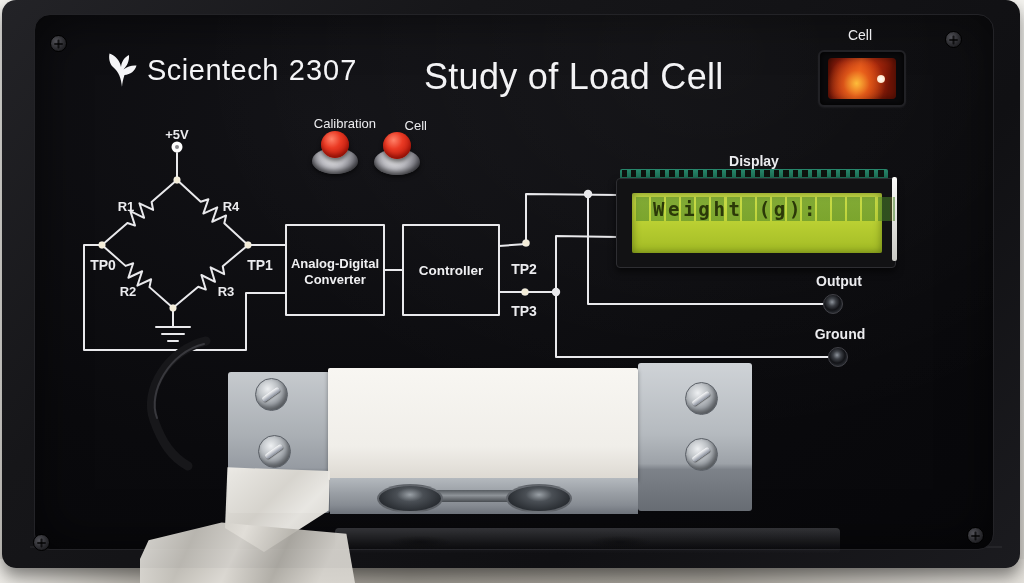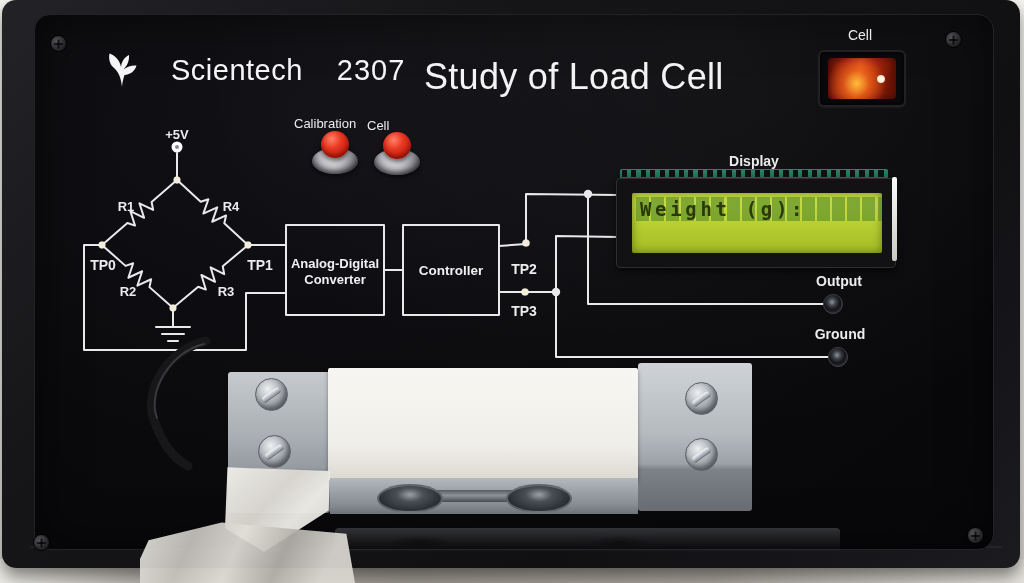--- a/index.html
+++ b/index.html
@@ -21,39 +21,39 @@
   .panel::after{content:"";position:absolute;inset:0;border-radius:16px;
          background:radial-gradient(90% 120% at 70% 8%, rgba(255,255,255,.04), transparent 60%);}
   
   .screw{position:absolute;width:15px;height:15px;border-radius:50%;
          background:radial-gradient(circle at 35% 35%, #505056 0%, #2a2a2e 55%, #101013 100%);
          border:1px solid #000;}
   .screw::before,.screw::after{content:"";position:absolute;left:3px;top:6.5px;width:9px;height:2px;
          background:rgba(0,0,0,.7);border-radius:1px;}
   .screw::after{transform:rotate(90deg);}
   
-  .logo{position:absolute;left:108px;top:52px;display:flex;align-items:center;color:#f5f5f7;gap:24px;}
+  .logo{position:absolute;left:108px;top:52px;display:flex;align-items:center;color:#f5f5f7;}
   .logo .leaf{margin-right:9px;}
   .brand{font-size:29px;font-weight:400;letter-spacing:.5px;}
   .model{font-size:29px;font-weight:normal;margin-left:10px;letter-spacing:1px;}
   .title{position:absolute;left:424px;top:56px;font-size:36px;color:#f3f3f5;letter-spacing:.3px;}
   
   .power-label{position:absolute;left:818px;top:27px;width:84px;text-align:center;
          font-size:14px;color:#ececef;}
   .power-switch{position:absolute;left:818px;top:50px;width:84px;height:53px;background:#0a0a0c;
          border:2px solid #212125;border-radius:6px;box-shadow:inset 0 0 6px #000, 0 1px 2px rgba(255,255,255,.05);}
   .rocker{position:absolute;left:8px;right:8px;top:6px;bottom:6px;border-radius:4px;overflow:hidden;
          background:linear-gradient(100deg,#5f1004 0%,#a72410 25%,#d6491a 45%,#b52c0e 62%,#701405 88%);
          box-shadow:inset 0 0 8px rgba(0,0,0,.5);}
   .rocker::before{content:"";position:absolute;inset:0;
          background:radial-gradient(circle at 42% 62%, rgba(255,195,60,.95) 0%, rgba(255,120,30,.55) 28%, transparent 62%);}
   .rocker-dot{position:absolute;right:11px;top:50%;width:8px;height:8px;margin-top:-4px;border-radius:50%;
          background:radial-gradient(circle,#fffdf8 0%,#ffe9d0 60%,rgba(255,200,150,.2) 100%);}
   
-  .pb-label{position:absolute;text-align:left;font-size:13px;color:#ececef;}
+  .pb-label{position:absolute;text-align:right;font-size:13px;color:#ececef;}
   .pb{position:absolute;width:46px;height:43px;}
   .pb-bezel{position:absolute;left:0;bottom:0;width:46px;height:26px;border-radius:50%;
          background:radial-gradient(circle at 45% 30%, #fafafa 0%, #b9b9bf 40%, #6f6f76 72%, #45454b 100%);
          box-shadow:inset 0 -3px 5px rgba(0,0,0,.5), 0 2px 4px rgba(0,0,0,.6);}
   .pb-cap{position:absolute;left:9px;top:0;width:28px;height:27px;border-radius:50%;
          background:radial-gradient(circle at 38% 30%, #ff8168 0%, #ea3a24 35%, #c01f10 70%, #8f1206 100%);
          box-shadow:0 3px 4px rgba(0,0,0,.55), inset 0 -3px 4px rgba(110,8,0,.6);}
   
   .lcd-module{position:absolute;left:616px;top:169px;width:278px;height:97px;}
   .lcd-pcb{position:absolute;left:4px;top:0;width:268px;height:15px;border-radius:2px;
@@ -63,21 +63,21 @@
   .lcd-bezel{position:absolute;left:0;top:9px;width:278px;height:88px;background:#121214;
          border:1px solid #2e2e32;border-radius:4px;box-shadow:0 4px 7px rgba(0,0,0,.55);}
   .lcd-shine{position:absolute;right:-3px;top:8px;width:5px;height:84px;border-radius:2px;
          background:linear-gradient(180deg,#fbfbf9,#c9c9c4);}
   .lcd-screen{position:absolute;left:16px;top:24px;width:250px;height:60px;border-radius:2px;
          background:linear-gradient(180deg,#cadd49 0%,#b9cf32 50%,#a3bb25 100%);
          box-shadow:inset 0 0 9px rgba(40,60,0,.55);}
   .lcd-row{position:absolute;left:4px;width:242px;height:24px;
          background:repeating-linear-gradient(90deg, rgba(72,130,40,.55) 0 12.9px, rgba(201,221,73,.25) 12.9px 15.1px);
          font-family:"DejaVu Sans Mono",monospace;font-weight:bold;font-size:19px;line-height:24px;
-         letter-spacing:3.66px;color:#2b3808;padding-left:4px;white-space:pre;overflow:hidden;}
+         letter-spacing:3.66px;color:#2b3808;padding-left:17px;white-space:pre;overflow:hidden;}
   .lcd-row1{top:4px;} .lcd-row2{top:32px;}
   
   .loadcell{position:absolute;left:225px;top:360px;width:530px;height:160px;}
   .lc-end{position:absolute;border-radius:3px;}
   .lc-left{left:3px;top:12px;width:102px;height:141px;
          background:linear-gradient(180deg,#c6cace 0%,#aaafb4 45%,#969ba2 68%,#787d84 72%,#63686f 100%);}
   .lc-right{left:413px;top:3px;width:114px;height:148px;
          background:linear-gradient(180deg,#cfd3d7 0%,#b5babf 48%,#9da2a8 68%,#7d8289 72%,#676c73 100%);}
   .lc-cover{position:absolute;left:103px;top:8px;width:310px;height:112px;border-radius:2px;
          background:linear-gradient(180deg,#f8f6f2 0%,#f0eee9 70%,#dcd8d1 100%);

